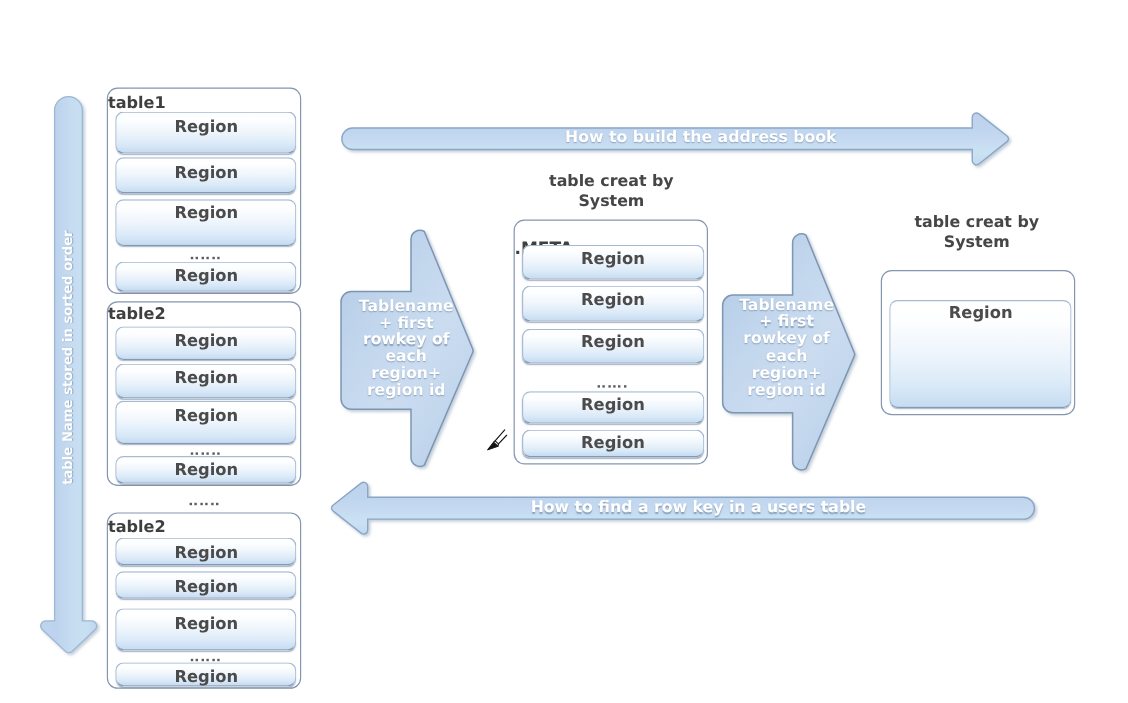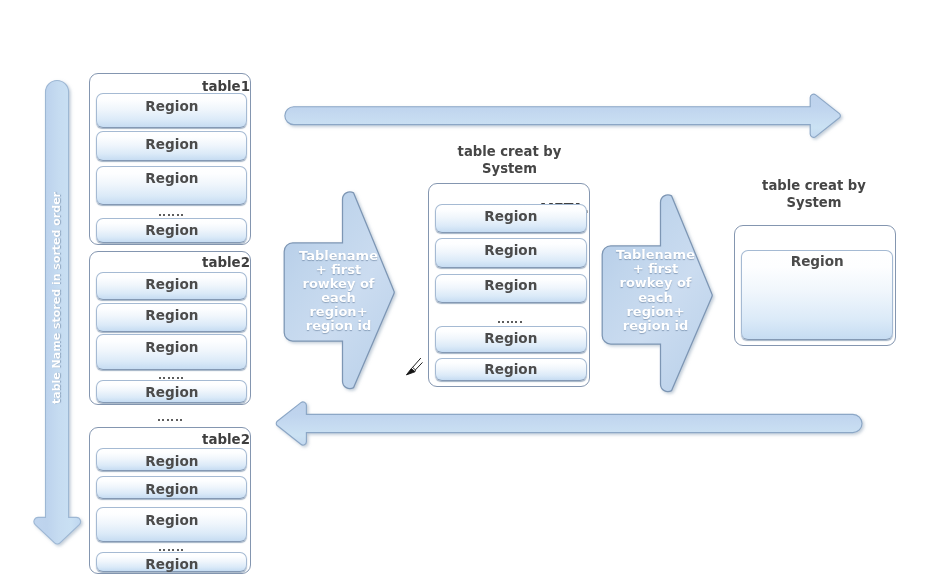--- a/index.html
+++ b/index.html
@@ -14,21 +14,21 @@
     font-family:"DejaVu Sans",sans-serif;font-weight:bold;
     line-height:17.4px;white-space:pre-line;
   }
 
   
   .tablebox{
     position:absolute;box-sizing:border-box;
     border:1px solid #8496b0;border-radius:9px;background:#ffffff;
   }
   .tablelabel{
-    position:absolute;left:0;right:0;text-align:right;
+    position:absolute;left:0;right:0;text-align:left;
     color:#3f3f3f;font-weight:bold;font-family:"DejaVu Sans",sans-serif;
   }
 
   
   .region{
     position:absolute;box-sizing:border-box;
     border:1px solid #a5bad3;border-bottom:1.4px solid #8499b4;border-radius:7px;
     background:linear-gradient(to bottom,#ffffff 0%,#fdfeff 18%,#f0f6fc 46%,#dbeaf8 78%,#c6dcf2 100%);
     box-shadow:0 1.6px 1.1px -0.8px rgba(118,142,170,.68);
   }
@@ -173,20 +173,21 @@
         <i style="position: absolute; left: 91px; top: 0px; width: 2px; height: 2px; background: rgb(93, 93, 93); border-radius: 0px;"></i>
       </div>
     </div>
 
   <svg class="abs" style="left:282px;top:92px;width:566px;height:50px" viewBox="0 0 566 50">
     <path d="M11.8 14.7 L528.2 14.7 L528.2 5.5 A3.4 3.4 0 0 1 533.7 2.9
              L557.4 21.6 A2.8 2.8 0 0 1 557.4 25.8 L533.7 44.6
              A3.4 3.4 0 0 1 528.2 42.0 L528.2 32.6 L11.8 32.6
              A8.95 8.95 0 0 1 11.8 14.7 Z" fill="url(#gArrowH)" stroke="#8ca7c6" stroke-width="1.15" filter="url(#softShadow)"></path>
   </svg>
+  <div class="arrowtext" style="left:359px;top:108px;width:450px;font-size:13.1px;line-height:14px;">How to build the address book</div>
 
   <svg class="abs" style="left:282px;top:189px;width:120px;height:206px" viewBox="0 0 120 206">
     <path d="M2.2 62.5 A8.6 8.6 0 0 1 10.8 53.9 L60.5 53.9 L60.5 10.3
              A7.4 7.4 0 0 1 71.6 3.9 L111.9 101.9 A3.6 3.6 0 0 1 111.9 104.8
              L71.6 198.6 A7.4 7.4 0 0 1 60.5 192.2 L60.5 152.0 L10.8 152.0
              A8.6 8.6 0 0 1 2.2 143.4 Z" fill="url(#gBlock)" stroke="#7d96b4" stroke-width="1.25" filter="url(#softShadow)"></path>
   </svg>
   <div class="arrowtext" style="left:288px;top:248.5px;width:101px;font-size:13px;line-height:14.1px;">Tablename
 + first
 rowkey of
@@ -247,20 +248,21 @@
         </div>
       </div>
     </div>
 
   <svg class="abs" style="left:274px;top:400px;width:582px;height:50px" viewBox="0 0 582 50">
     <path d="M578.9 14.4 L32.4 14.4 L32.4 5.2 A3.4 3.4 0 0 0 26.9 2.6
              L3.2 21.3 A2.8 2.8 0 0 0 3.2 25.5 L26.9 44.3
              A3.4 3.4 0 0 0 32.4 41.7 L32.4 32.6 L578.9 32.6
              A9.1 9.1 0 0 0 578.9 14.4 Z" fill="url(#gArrowH)" stroke="#8ca7c6" stroke-width="1.15" filter="url(#softShadow)"></path>
   </svg>
+  <div class="arrowtext" style="left:357px;top:416.5px;width:450px;font-size:13.1px;line-height:14px;">How to find a row key in a users table</div>
 
   <svg class="abs" style="left:404px;top:355px;width:20px;height:22px" viewBox="0 0 20 22">
     <g fill="none" stroke="#141414" stroke-width="0.95" stroke-linecap="round">
       <path d="M8.6 12.4 L16.6 3.3"></path>
       <path d="M11.4 14.9 L18.2 7.7"></path>
     </g>
     <path d="M2.4 19.9 L7.3 13.5 L11.0 16.8 Z" fill="#141414" stroke="#141414" stroke-width="0.85" stroke-linejoin="round"></path>
     <path d="M8.6 12.4 L11.4 14.9 L11.0 16.8 L7.3 13.5 Z" fill="#ffffff" stroke="#141414" stroke-width="0.9" stroke-linejoin="round"></path>
   </svg>
 

